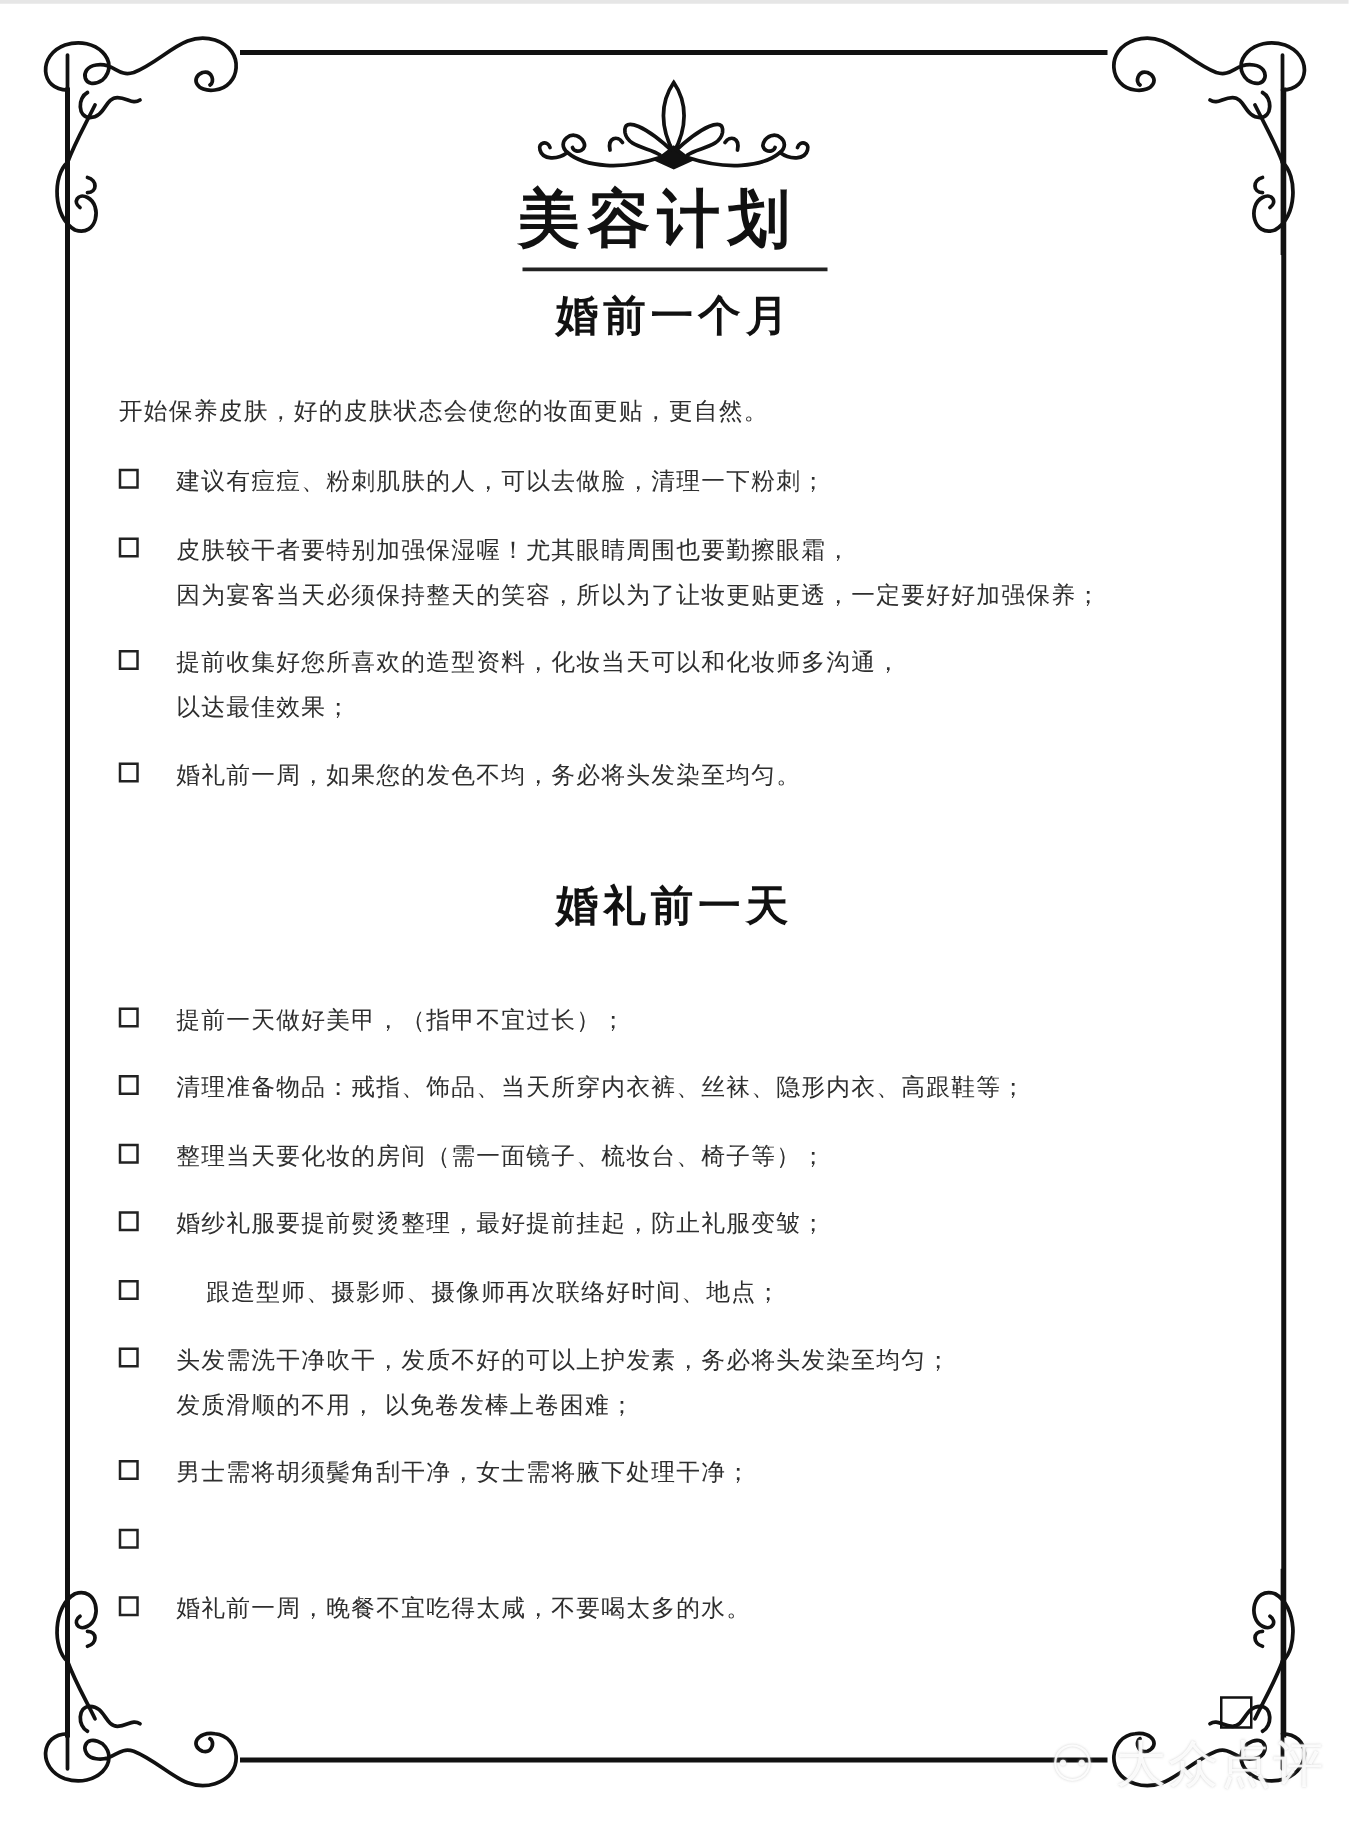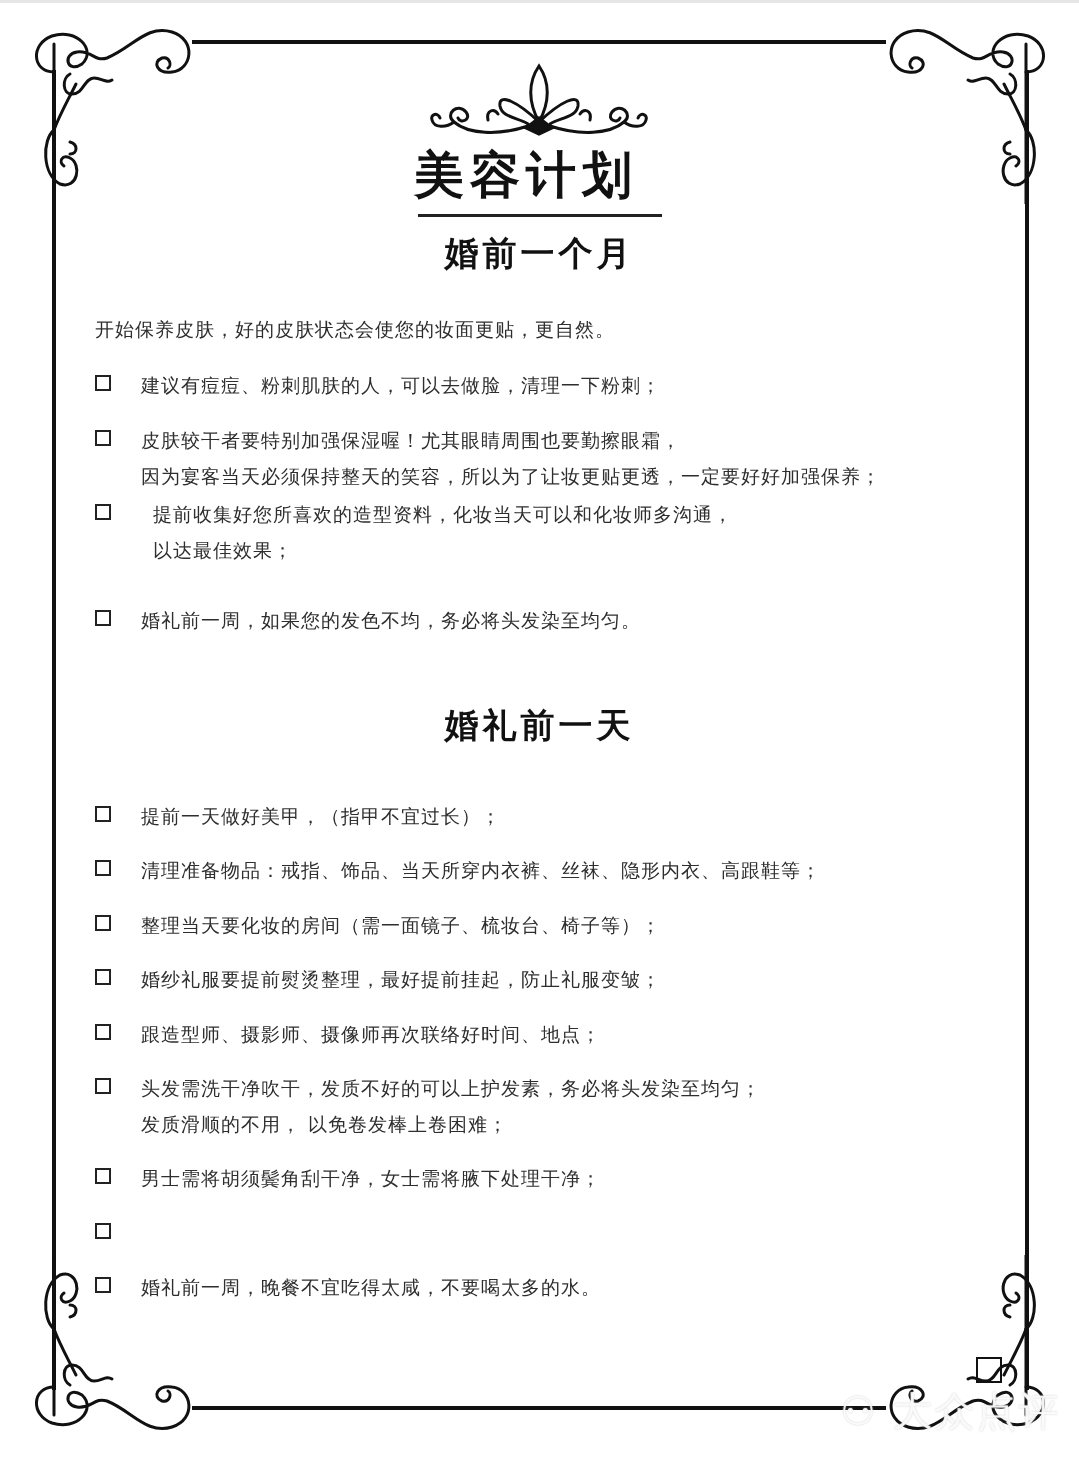--- a/index.html
+++ b/index.html
@@ -140,21 +140,21 @@
         <span>建议有痘痘、粉刺肌肤的人，可以去做脸，清理一下粉刺；</span>
       </div>
   </div>
   <div class="item" style="top:422px;">
     <div class="checkbox"></div>
     <div class="item-text">
       <span>皮肤较干者要特别加强保湿喔！尤其眼睛周围也要勤擦眼霜，</span>
       <span>因为宴客当天必须保持整天的笑容，所以为了让妆更贴更透，一定要好好加强保养；</span>
     </div>
   </div>
-  <div class="item" style="top:496px;gap:12px;">
+  <div class="item" style="top:512px;">
     <div class="checkbox"></div>
     <div class="item-text">
       <span>提前收集好您所喜欢的造型资料，化妆当天可以和化妆师多沟通，</span>
       <span>以达最佳效果；</span>
     </div>
   </div>
   <div class="item" style="top:602px;">
     <div class="checkbox"></div>
     <div class="item-text">
         <span>婚礼前一周，如果您的发色不均，务必将头发染至均匀。</span>
@@ -182,21 +182,21 @@
     <div class="item-text">
         <span>整理当天要化妆的房间（需一面镜子、梳妆台、椅子等）；</span>
       </div>
   </div>
   <div class="item" style="top:961px;">
     <div class="checkbox"></div>
     <div class="item-text">
         <span>婚纱礼服要提前熨烫整理，最好提前挂起，防止礼服变皱；</span>
       </div>
   </div>
-  <div class="item" style="top:1016px;">
+  <div class="item" style="top:1016px;gap:24px;">
     <div class="checkbox"></div>
     <div class="item-text">
         <span>跟造型师、摄影师、摄像师再次联络好时间、地点；</span>
       </div>
   </div>
   <div class="item" style="top:1070px;">
     <div class="checkbox"></div>
     <div class="item-text">
       <span>头发需洗干净吹干，发质不好的可以上护发素，务必将头发染至均匀；</span>
       <span>发质滑顺的不用， 以免卷发棒上卷困难；</span>

